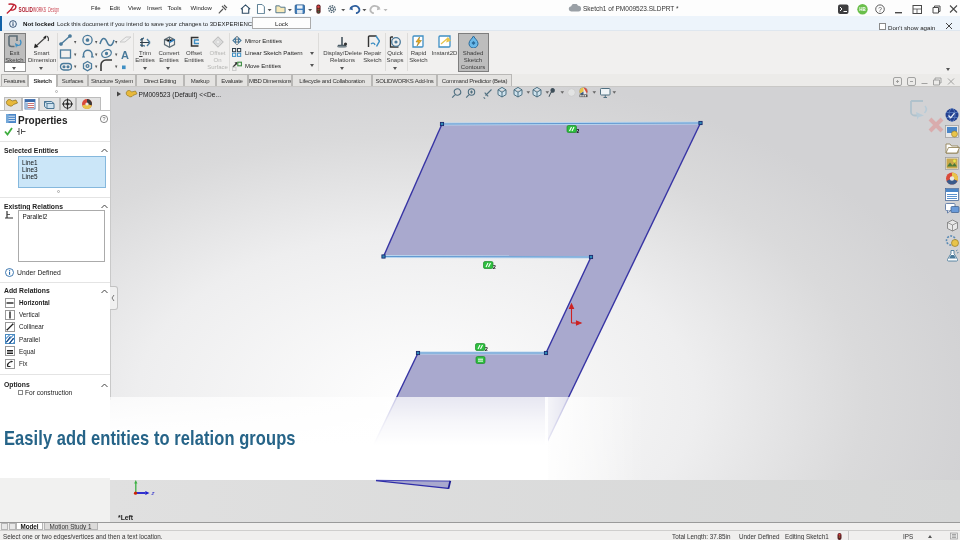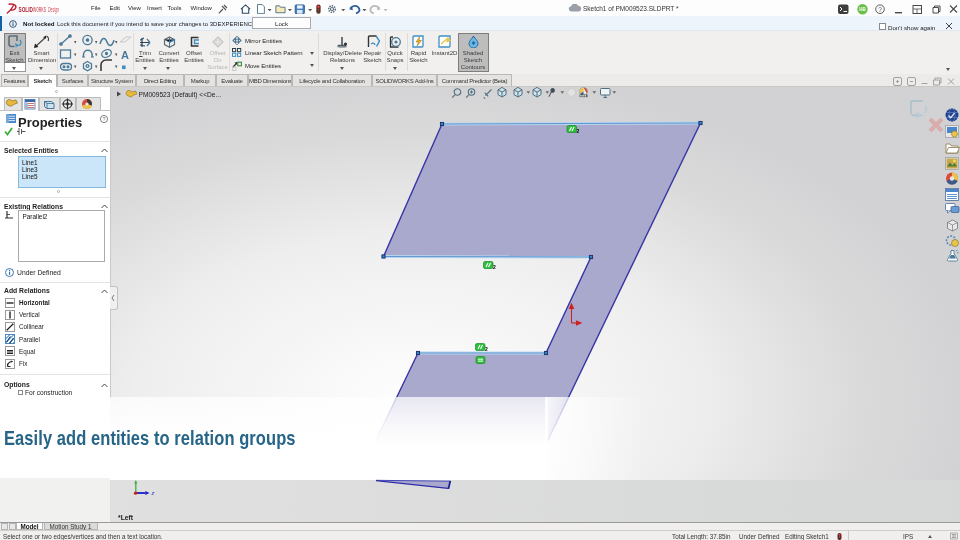--- a/index.html
+++ b/index.html
@@ -351,21 +351,21 @@
       <path d="M87 6 L87 1 A5 5 0 0 1 91.8 7.5 Z" fill="#3a3a3a"></path>
       <path d="M87 6 L91.8 7.5 A5 5 0 0 1 82.2 7.5 Z" fill="#e8c44a"></path>
       <circle cx="87" cy="6" r="1.6" fill="#e8e8e8"></circle>
   </svg>
 
   <svg class="abs" style="left:6px;top:27px" width="10" height="9" viewBox="0 0 10 9">
       <rect x="0" y="0" width="10" height="9" fill="#4a86c8"></rect>
       <path d="M1 2.2 h8 M1 4.4 h8 M1 6.6 h8" stroke="#fff" stroke-width="0.8"></path>
       <rect x="0" y="0" width="2.6" height="9" fill="#74a8d8"></rect>
     </svg>
-  <span class="abs" style="left:18px;top:27.5px;font-size:13px;font-weight:bold;color:#222">Properties</span>
+  <span class="abs" style="left:18px;top:27.5px;font-size:10px;font-weight:bold;color:#222">Properties</span>
   <svg class="abs" style="left:100px;top:28px" width="8" height="8" viewBox="0 0 8 8">
       <circle cx="4" cy="4" r="3.6" fill="none" stroke="#666" stroke-width="0.8"></circle>
       <text x="4" y="6" font-size="5.5" fill="#666" text-anchor="middle" font-family="Liberation Sans">?</text>
     </svg>
   <svg class="abs" style="left:4px;top:40px" width="22" height="9" viewBox="0 0 22 9">
     <path d="M1 4.5 l2.5 3 L8 1" stroke="#3fae3f" stroke-width="1.8" fill="none"></path>
     <path d="M15 1 v7 M17.5 2 v5 M17.5 4.5 h4 M13 4.5 h2" stroke="#555" stroke-width="1"></path>
   </svg>
   <div class="divider" style="top:54px"></div>
   <span class="sechead" style="left:4px;top:59.5px">Selected Entities</span>

